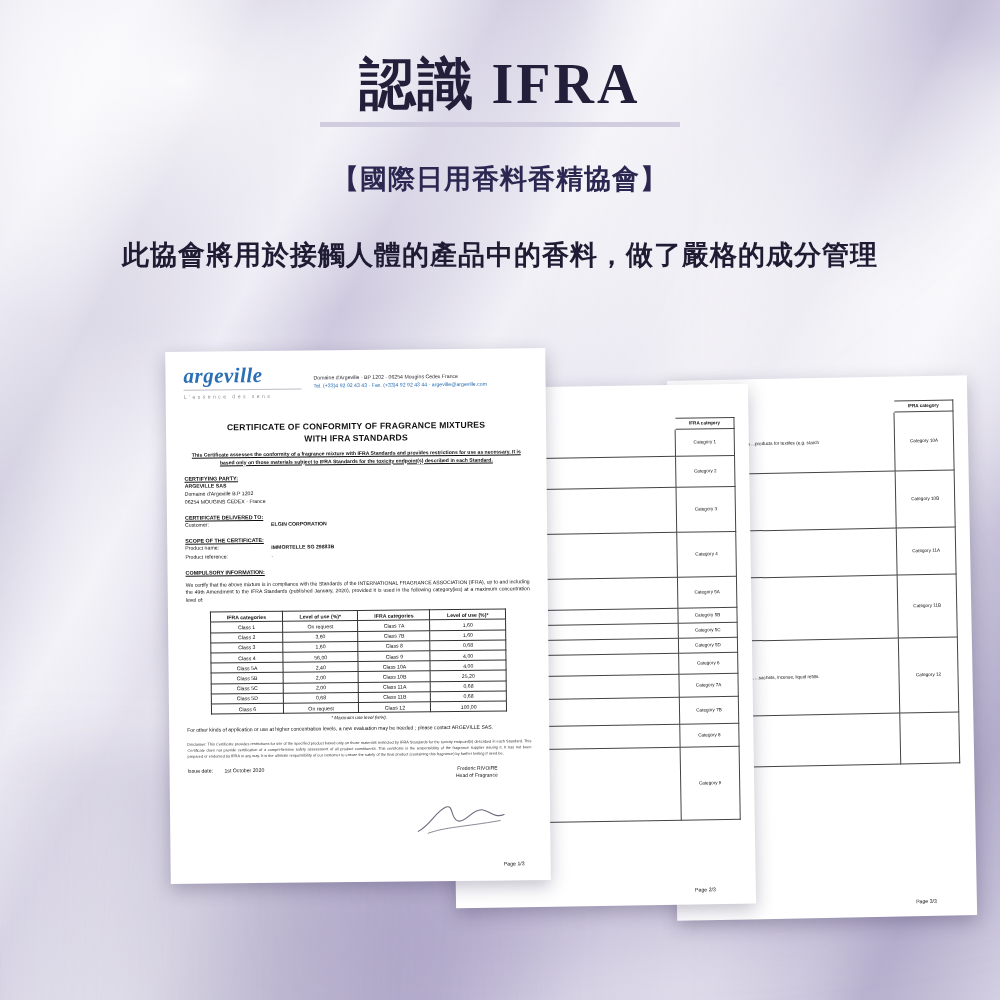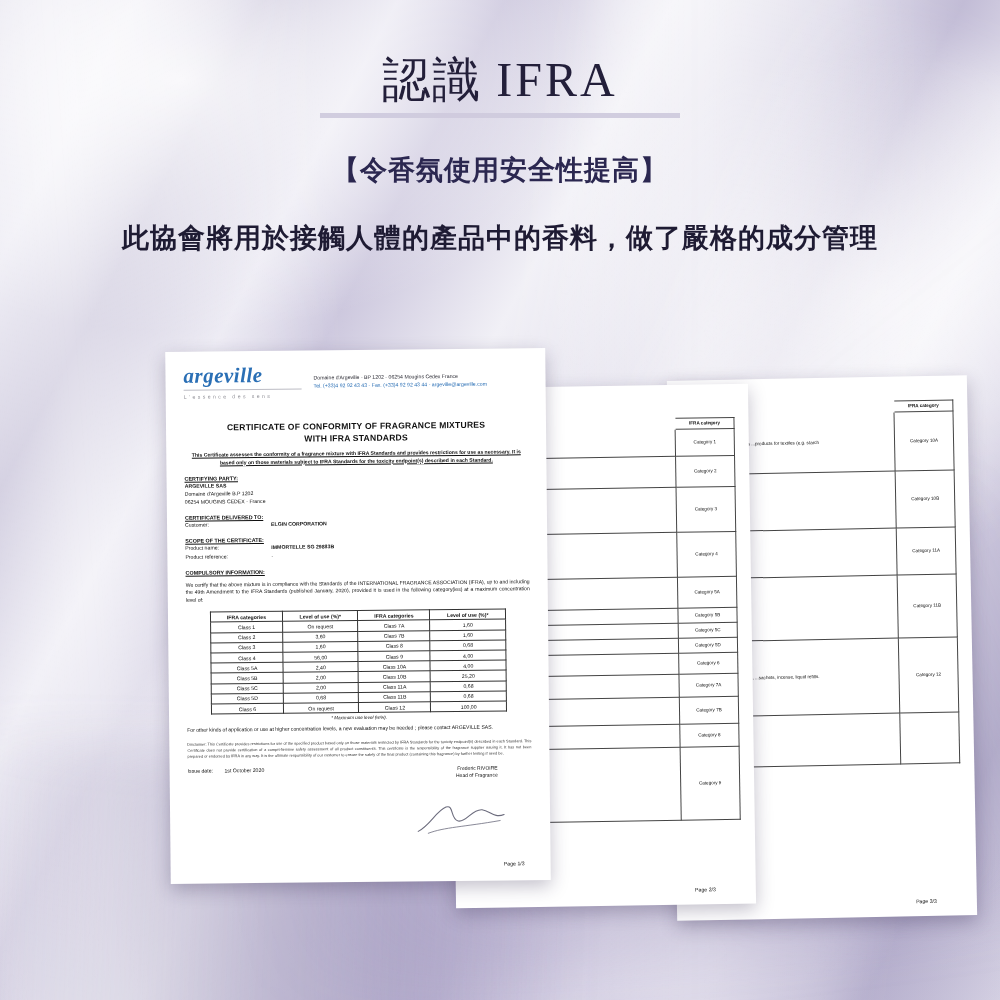--- a/index.html
+++ b/index.html
@@ -77,22 +77,22 @@
   
   #headline {
     position: absolute;
     left: 0; top: 52px;
     width: 1000px;
     text-align: center;
     z-index: 5;
   }
   .title-row {
     font-family: "Liberation Serif", serif;
-    font-size: 48px;
-    font-weight: normal;
+    font-size: 56px;
+    font-weight: bold;
     color: #231f3a;
     letter-spacing: 2px;
     line-height: 1.15;
   }
   .title-row .ifra {
     color: #231f3a;
     font-family: "Liberation Serif", serif;
     letter-spacing: 3px;
   }
   .title-underline {
@@ -105,21 +105,21 @@
   }
   .subtitle {
     margin-top: 34px;
     font-family: "Liberation Serif", serif;
     font-size: 27px;
     font-weight: bold;
     color: #2b2750;
     letter-spacing: 1px;
   }
   .desc {
-    margin-top: 28px;
+    margin-top: 36px;
     font-family: Liberation Sans, sans-serif;
     font-size: 27px;
     font-weight: bold;
     color: #1e1b33;
     line-height: 1.65;
     letter-spacing: 1px;
   }
 
   
   .sheet {
@@ -310,21 +310,21 @@
   <div class="silk-streak s5"></div>
   <div class="silk-streak s3"></div>
   <div class="silk-streak s4"></div>
 
   <div id="headline">
     <div class="title-row">
       <span>認識</span>
       <span class="ifra">IFRA</span>
       <span class="title-underline"></span>
     </div>
-    <div class="subtitle">【令香氛使用安全性提高】</div>
+    <div class="subtitle">【國際日用香料香精協會】</div>
     <div class="desc">
       <div>此協會將用於接觸人體的產品中的香料，做了嚴格的成分管理</div>
     </div>
   </div>
 
   <div class="sheet" id="sheet3">
     <div class="s23pad">
       <table class="cat">
         <thead>
           <tr>

